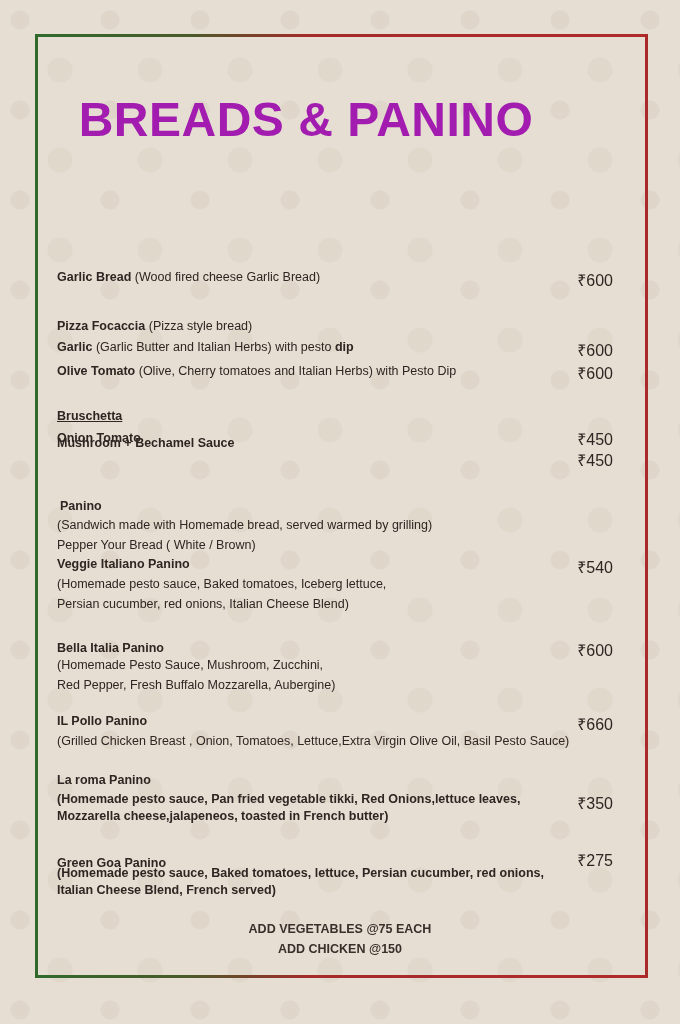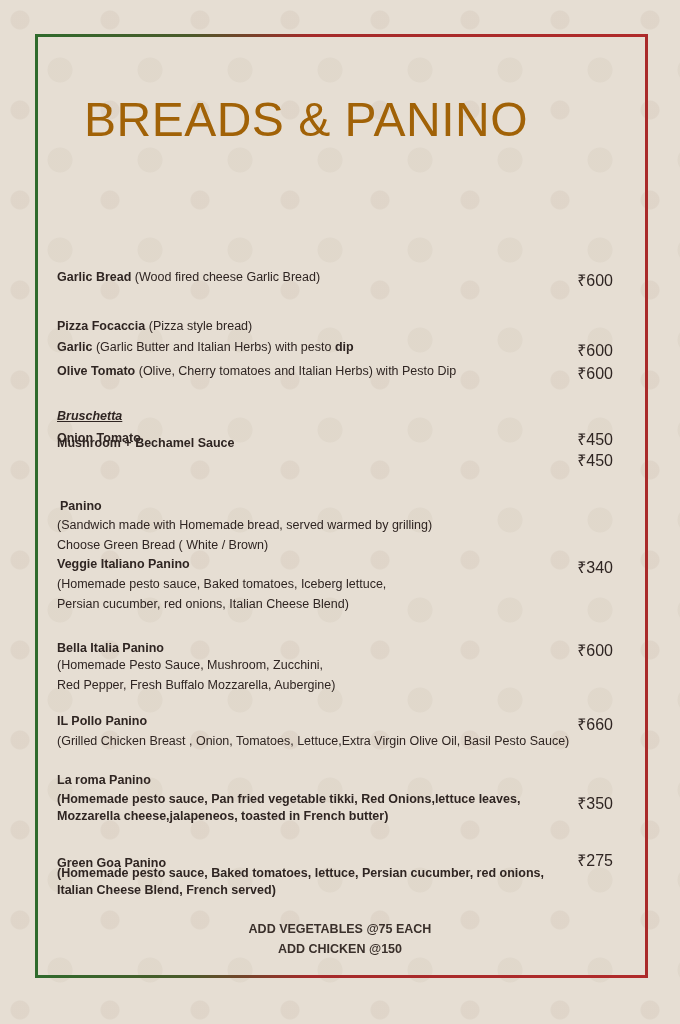--- a/index.html
+++ b/index.html
@@ -24,27 +24,27 @@
     position: absolute; left: 0; right: 0; height: 3px;
     background: linear-gradient(to right, #2f6a2c 0%, #4a5a2a 25%, #a52a2a 45%, #b02a2a 100%);
   }
   .frame .b-top { top: 0; }
   .frame .b-bottom { bottom: 0; }
   .frame .b-left { position: absolute; left: 0; top: 0; bottom: 0; width: 3px; background: #2f6a2c; }
   .frame .b-right { position: absolute; right: 0; top: 0; bottom: 0; width: 3px; background: #a92a2a; }
 
   .title {
     position: absolute; left: 0; width: 612px; top: 92px; text-align: center;
-    font-size: 48px; font-weight: normal; letter-spacing: 0.5px; color: #a16207;
+    font-size: 48px; font-weight: bold; letter-spacing: 0.5px; color: #a21caf;
   }
   .menu { position: absolute; left: 57px; top: 0; width: 560px; font-size: 12.5px; }
   .line { position: absolute; left: 0; white-space: nowrap; }
   .price { position: absolute; right: 4px; white-space: nowrap; font-size: 16px; }
   b { font-weight: bold; }
-  .u { text-decoration: underline; font-weight: bold; font-style: italic; }
+  .u { text-decoration: underline; font-weight: bold; }
   .bold-line { font-weight: bold; text-align: right; }
   .addons {
     position: absolute; left: 0; width: 700px; text-align: center; font-weight: bold;
     font-size: 12.5px; color: #3a302b;
   }
 </style>
 </head>
 <body>
 
 <div class="bg-pattern"></div>
@@ -78,24 +78,24 @@
   <div class="price" style="top:362px">₹600</div>
 
   <div class="line u" style="top:409px">Bruschetta</div>
   <div class="line bold-line" style="top:431px">Onion Tomato</div>
   <div class="price" style="top:428px">₹450</div>
   <div class="line bold-line" style="top:436px">Mushroom + Bechamel Sauce</div>
   <div class="price" style="top:449px">₹450</div>
 
   <div class="line bold-line" style="top:499px; left:3px">Panino</div>
   <div class="line" style="top:518px">(Sandwich made with Homemade bread, served warmed by grilling)</div>
-  <div class="line" style="top:538px">Choose Green Bread ( White / Brown)</div>
+  <div class="line" style="top:538px">Pepper Your Bread ( White / Brown)</div>
 
   <div class="line bold-line" style="top:557px">Veggie Italiano Panino</div>
-  <div class="price" style="top:556px">₹340</div>
+  <div class="price" style="top:556px">₹540</div>
   <div class="line" style="top:577px">(Homemade pesto sauce, Baked tomatoes, Iceberg lettuce,</div>
   <div class="line" style="top:597px"> Persian cucumber, red onions, Italian Cheese Blend)</div>
 
   <div class="line bold-line" style="top:641px">Bella Italia Panino</div>
   <div class="price" style="top:639px">₹600</div>
   <div class="line" style="top:658px">(Homemade Pesto Sauce, Mushroom, Zucchini,</div>
   <div class="line" style="top:678px">Red Pepper, Fresh Buffalo Mozzarella, Aubergine)</div>
 
   <div class="line bold-line" style="top:714px">IL Pollo Panino</div>
   <div class="price" style="top:713px">₹660</div>

